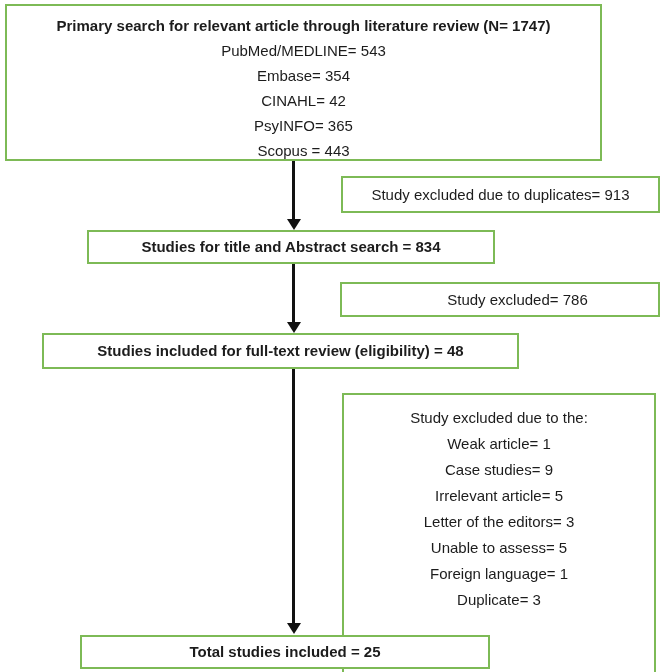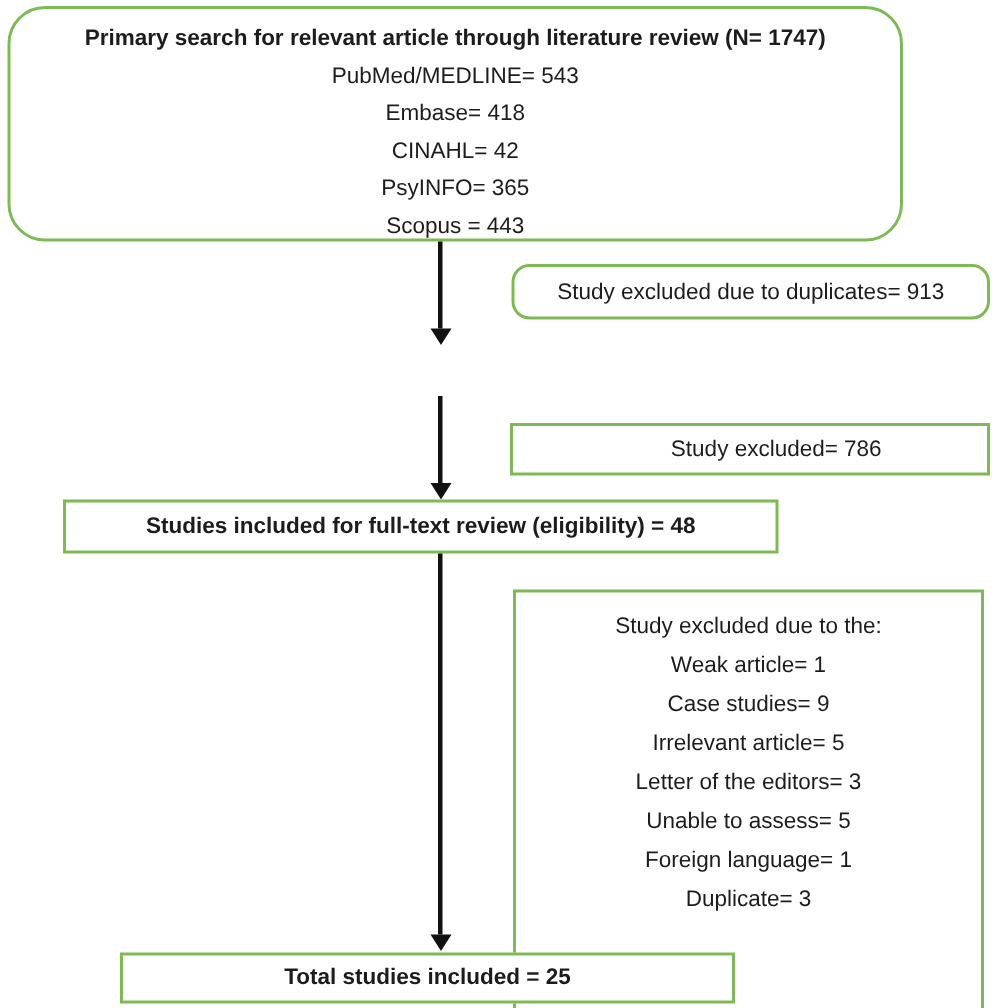--- a/index.html
+++ b/index.html
@@ -42,36 +42,39 @@
     border-left:7px solid transparent;
     border-right:7px solid transparent;
     border-top:11px solid #111111;
   }
 </style>
 </head>
 <body>
 
 <div class="canvas">
 
-  <div class="box multi" style="left:5px;top:4px;width:597px;height:157px;border-radius:25px;">
+  <div class="box multi" style="left:5px;top:4px;width:597px;height:157px;">
     <div class="line bold">Primary search for relevant article through literature review (N= 1747)</div>
     <div class="line">PubMed/MEDLINE= 543</div>
-    <div class="line">Embase= 418</div>
+    <div class="line">Embase= 354</div>
     <div class="line">CINAHL= 42</div>
     <div class="line">PsyINFO= 365</div>
     <div class="line">Scopus = 443</div>
   </div>
 
   <div class="arrow-line" style="left:292px;top:161px;height:58px;"></div>
   <div class="arrow-head" style="left:286.5px;top:219px;"></div>
 
-  <div class="box single" style="left:341px;top:176px;width:319px;height:37px;border-radius:12px;">
+  <div class="box single" style="left:341px;top:176px;width:319px;height:37px;">
     <span>Study excluded due to duplicates= 913</span>
   </div>
 
+  <div class="box single bold" style="left:87px;top:230px;width:408px;height:34px;">
+    <span>Studies for title and Abstract search = 834</span>
+  </div>
 
   <div class="arrow-line" style="left:292px;top:264px;height:58px;"></div>
   <div class="arrow-head" style="left:286.5px;top:322px;"></div>
 
   <div class="box single" style="left:340px;top:282px;width:320px;height:35px;padding-left:35px;">
     <span>Study excluded= 786</span>
   </div>
 
   <div class="box single bold" style="left:42px;top:333px;width:477px;height:36px;">
     <span>Studies included for full-text review (eligibility) = 48</span>

